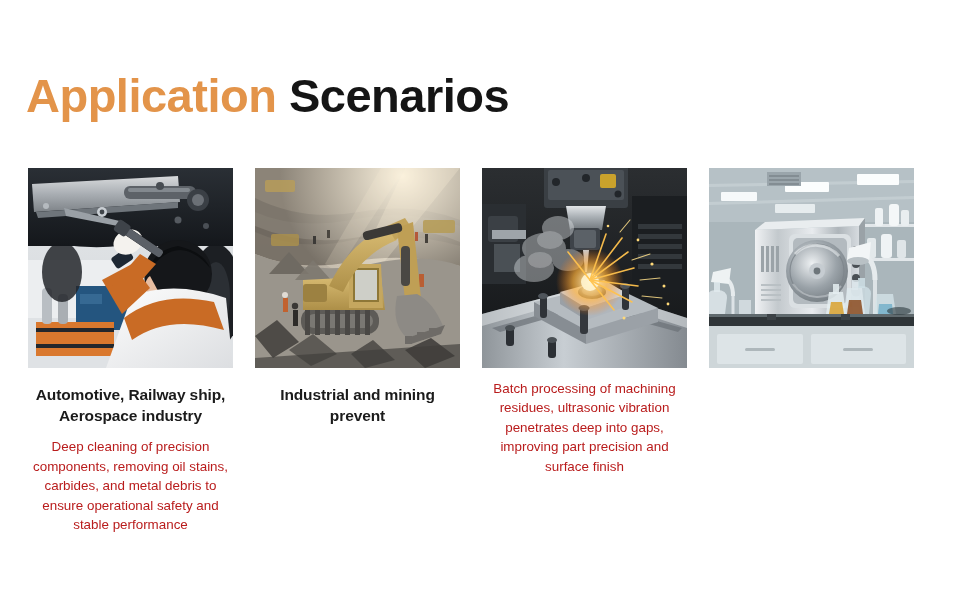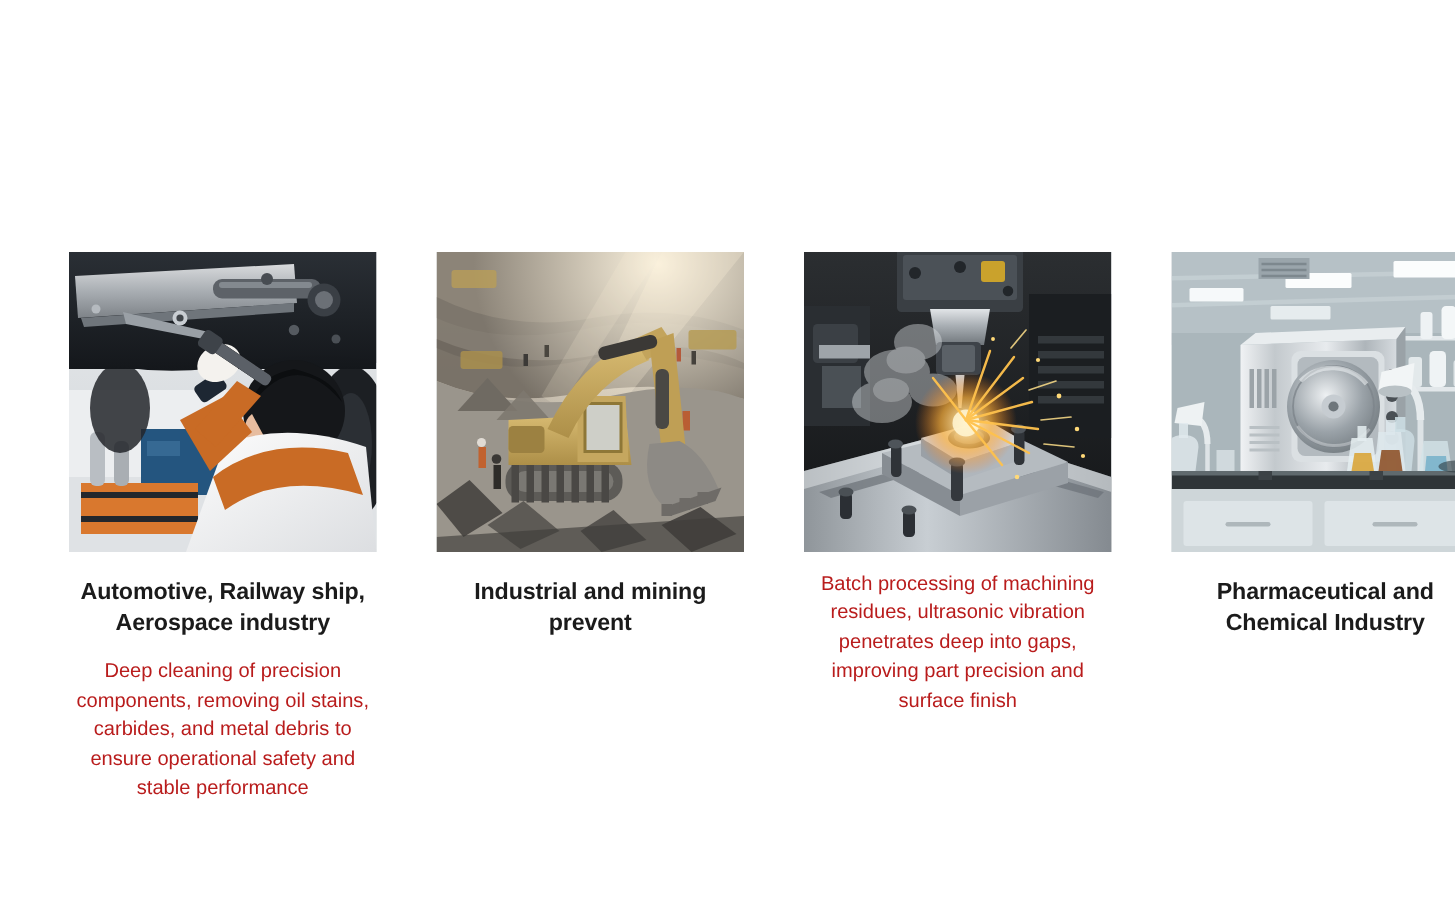--- a/index.html
+++ b/index.html
@@ -44,21 +44,20 @@
     display: flex;
     gap: 22px;
     align-items: flex-start;
   }
   .card {
     width: 205px;
     flex: 0 0 205px;
     display: flex;
     flex-direction: column;
     align-items: center;
-    margin-left: 18px;
   }
   .card-photo {
     width: 205px;
     height: 200px;
     overflow: hidden;
     position: relative;
     background: #d9dde0;
   }
   .card-photo svg { display: block; width: 205px; height: 200px; }
 
@@ -80,20 +79,24 @@
     text-align: center;
     line-height: 1.45;
     width: 213px;
   }
 </style>
 </head>
 <body>
 
 <div class="page">
 
+  <h1 class="page-title">
+    <span class="title-accent">Application</span>
+    <span class="title-main">Scenarios</span>
+  </h1>
 
   <div class="cards">
 
     <div class="card">
       <div class="card-photo">
         <svg viewBox="0 0 205 200" preserveAspectRatio="xMidYMid slice" aria-hidden="true">
           <defs>
             <linearGradient id="a1bg" x1="0" y1="0" x2="0" y2="1">
               <stop offset="0" stop-color="#e8eaec"></stop>
                 <stop offset="1" stop-color="#cfd4d8"></stop>
@@ -508,17 +511,16 @@
           <rect x="143" y="112" width="6" height="10" fill="#dde8ec" opacity="0.85"></rect>
           <path d="M140 132 l12 0 l2 14 l-16 0 z" fill="#8a4a1e" opacity="0.85"></path>
           <path d="M168 126 l16 0 l3 20 l-22 0 z" fill="#d3e3e9" opacity="0.8"></path>
           <path d="M170 136 l13 0 l1 10 l-15 0 z" fill="#63a8c4" opacity="0.7"></path>
           <ellipse cx="190" cy="143" rx="12" ry="4" fill="#2d3a40" opacity="0.6"></ellipse>
           <path d="M8 122 q10 0 10 8 l-2 16 l-16 0 l-2 -16 q0 -8 10 -8 z" fill="#e1eaed" opacity="0.8"></path>
           <rect x="5" y="114" width="6" height="10" fill="#e1eaed" opacity="0.85"></rect>
           <rect x="30" y="132" width="12" height="14" fill="#dfe8eb" opacity="0.7"></rect>
         </svg>
       </div>
-      <div class="card-heading">Pharmaceutical and Chemical Industry</div>
     </div>
 
   </div>
 </div>
 
 </body></html>

